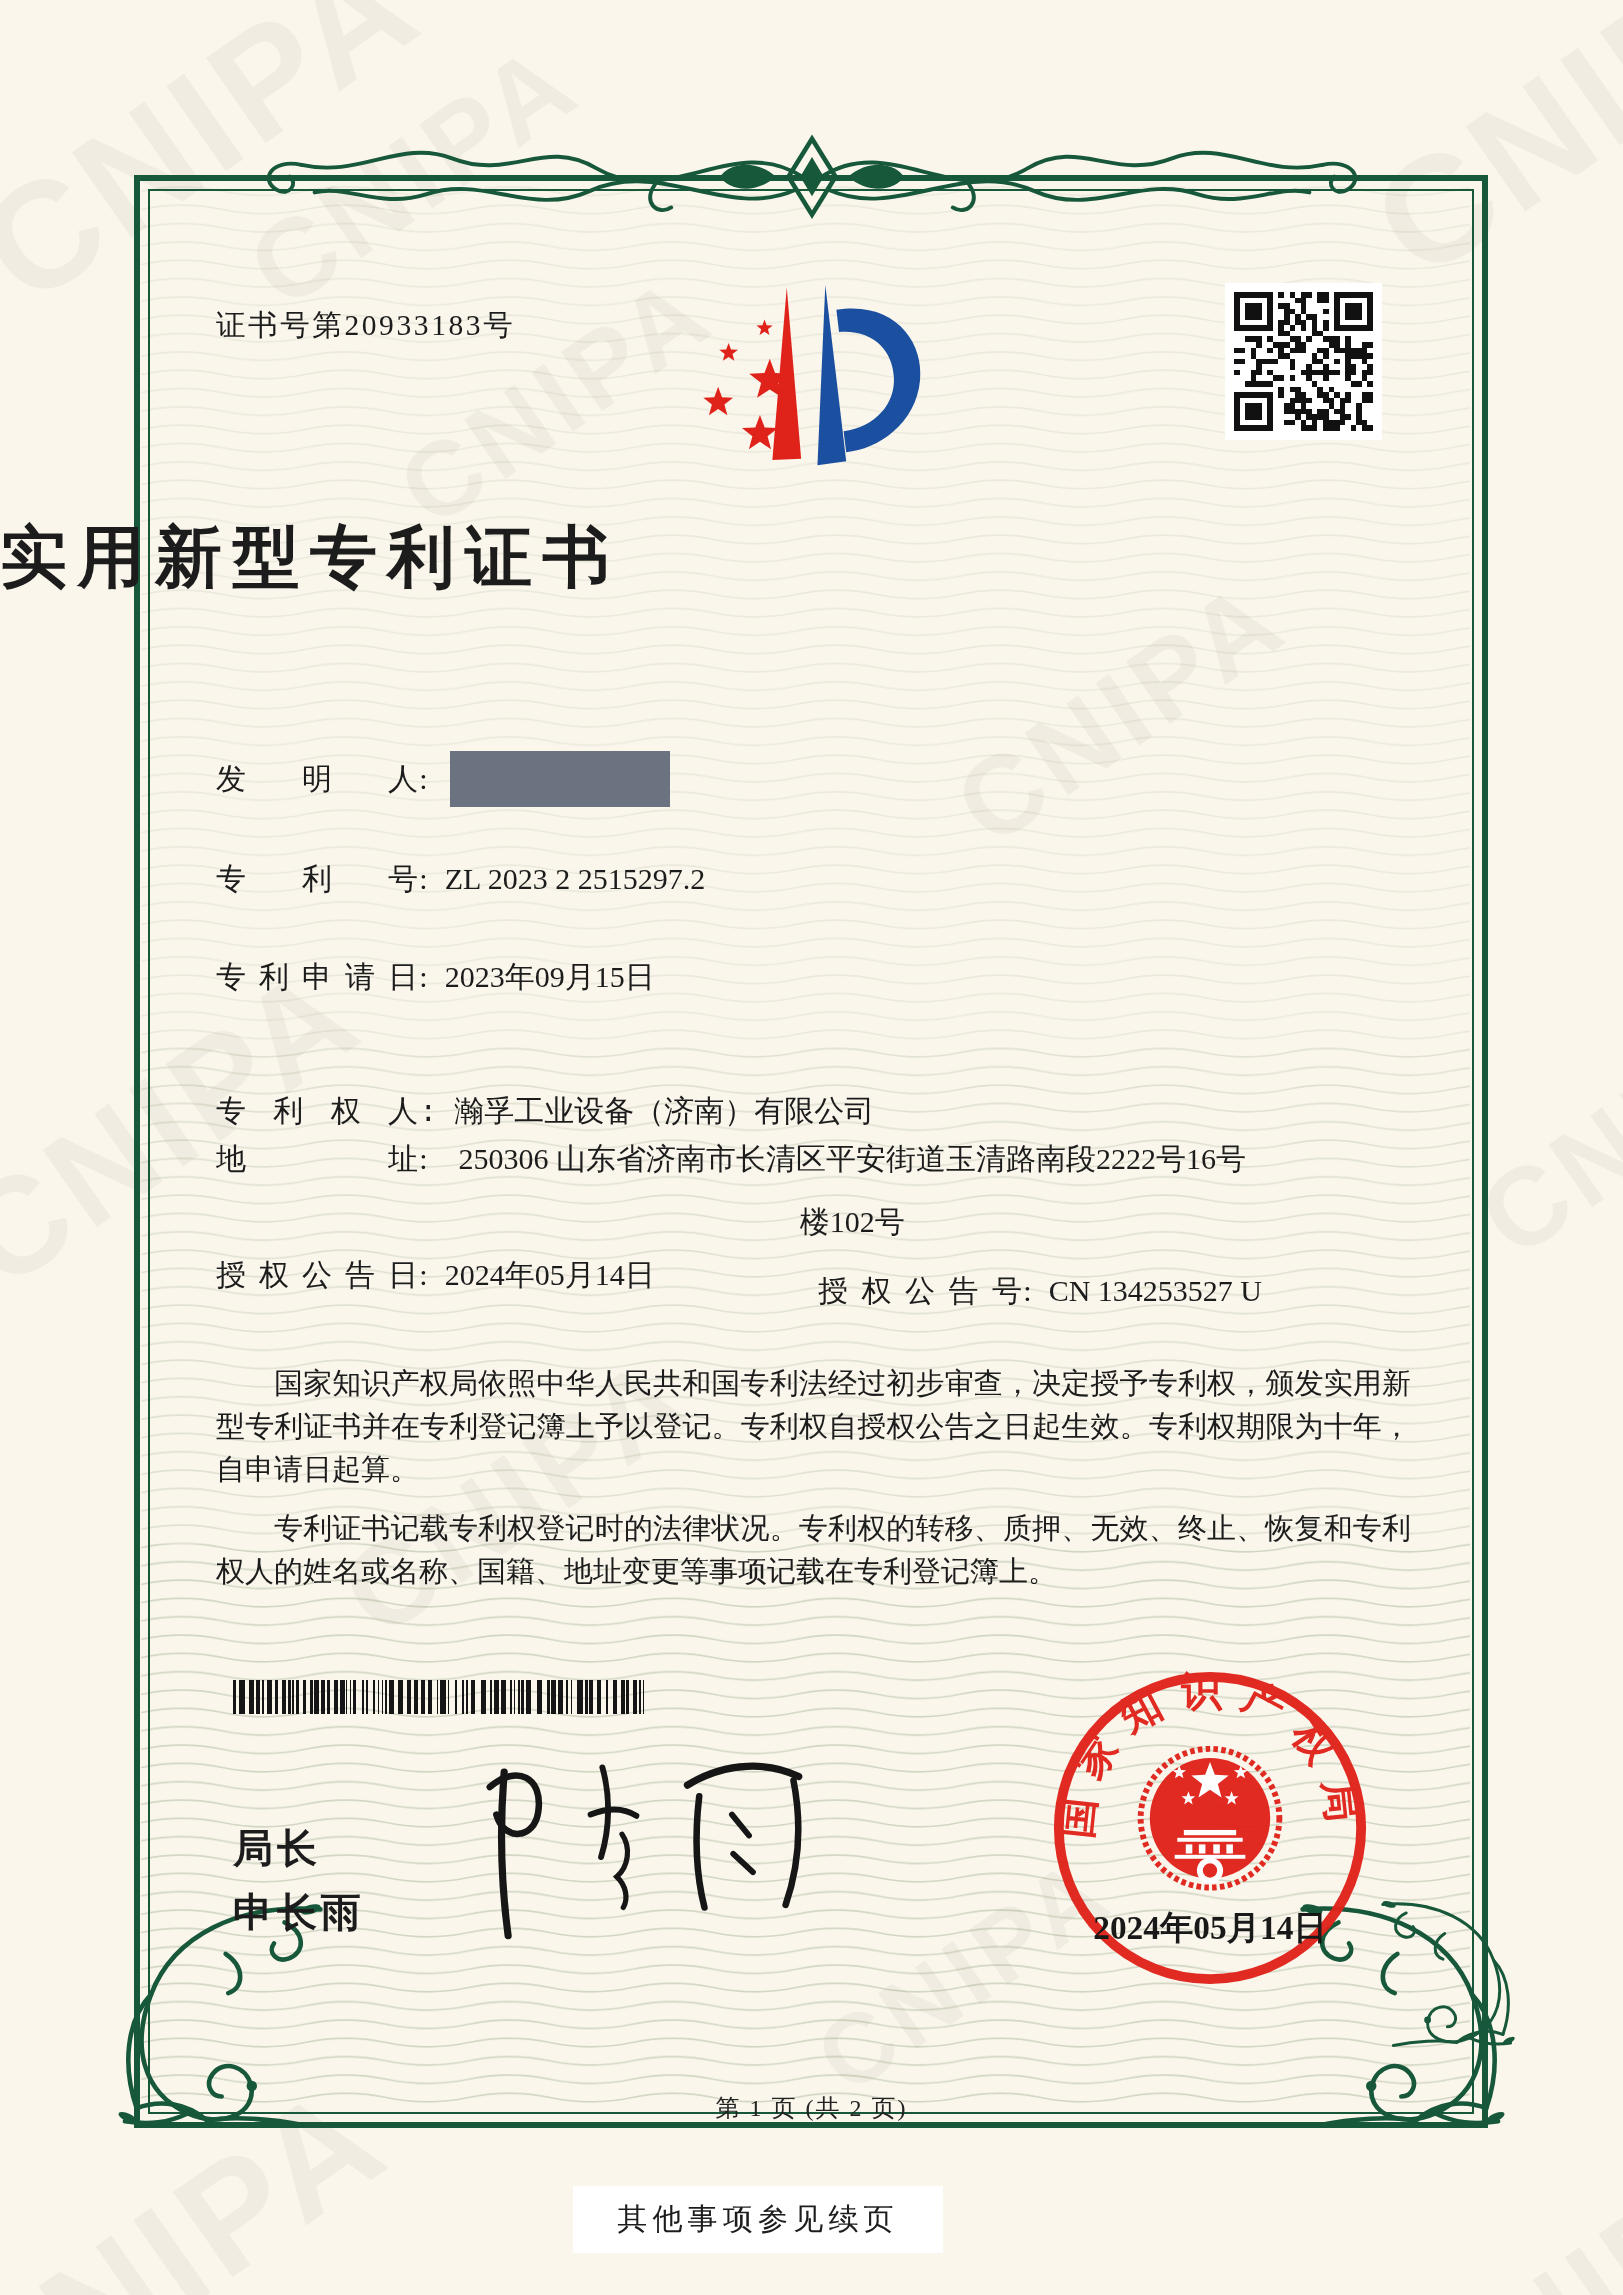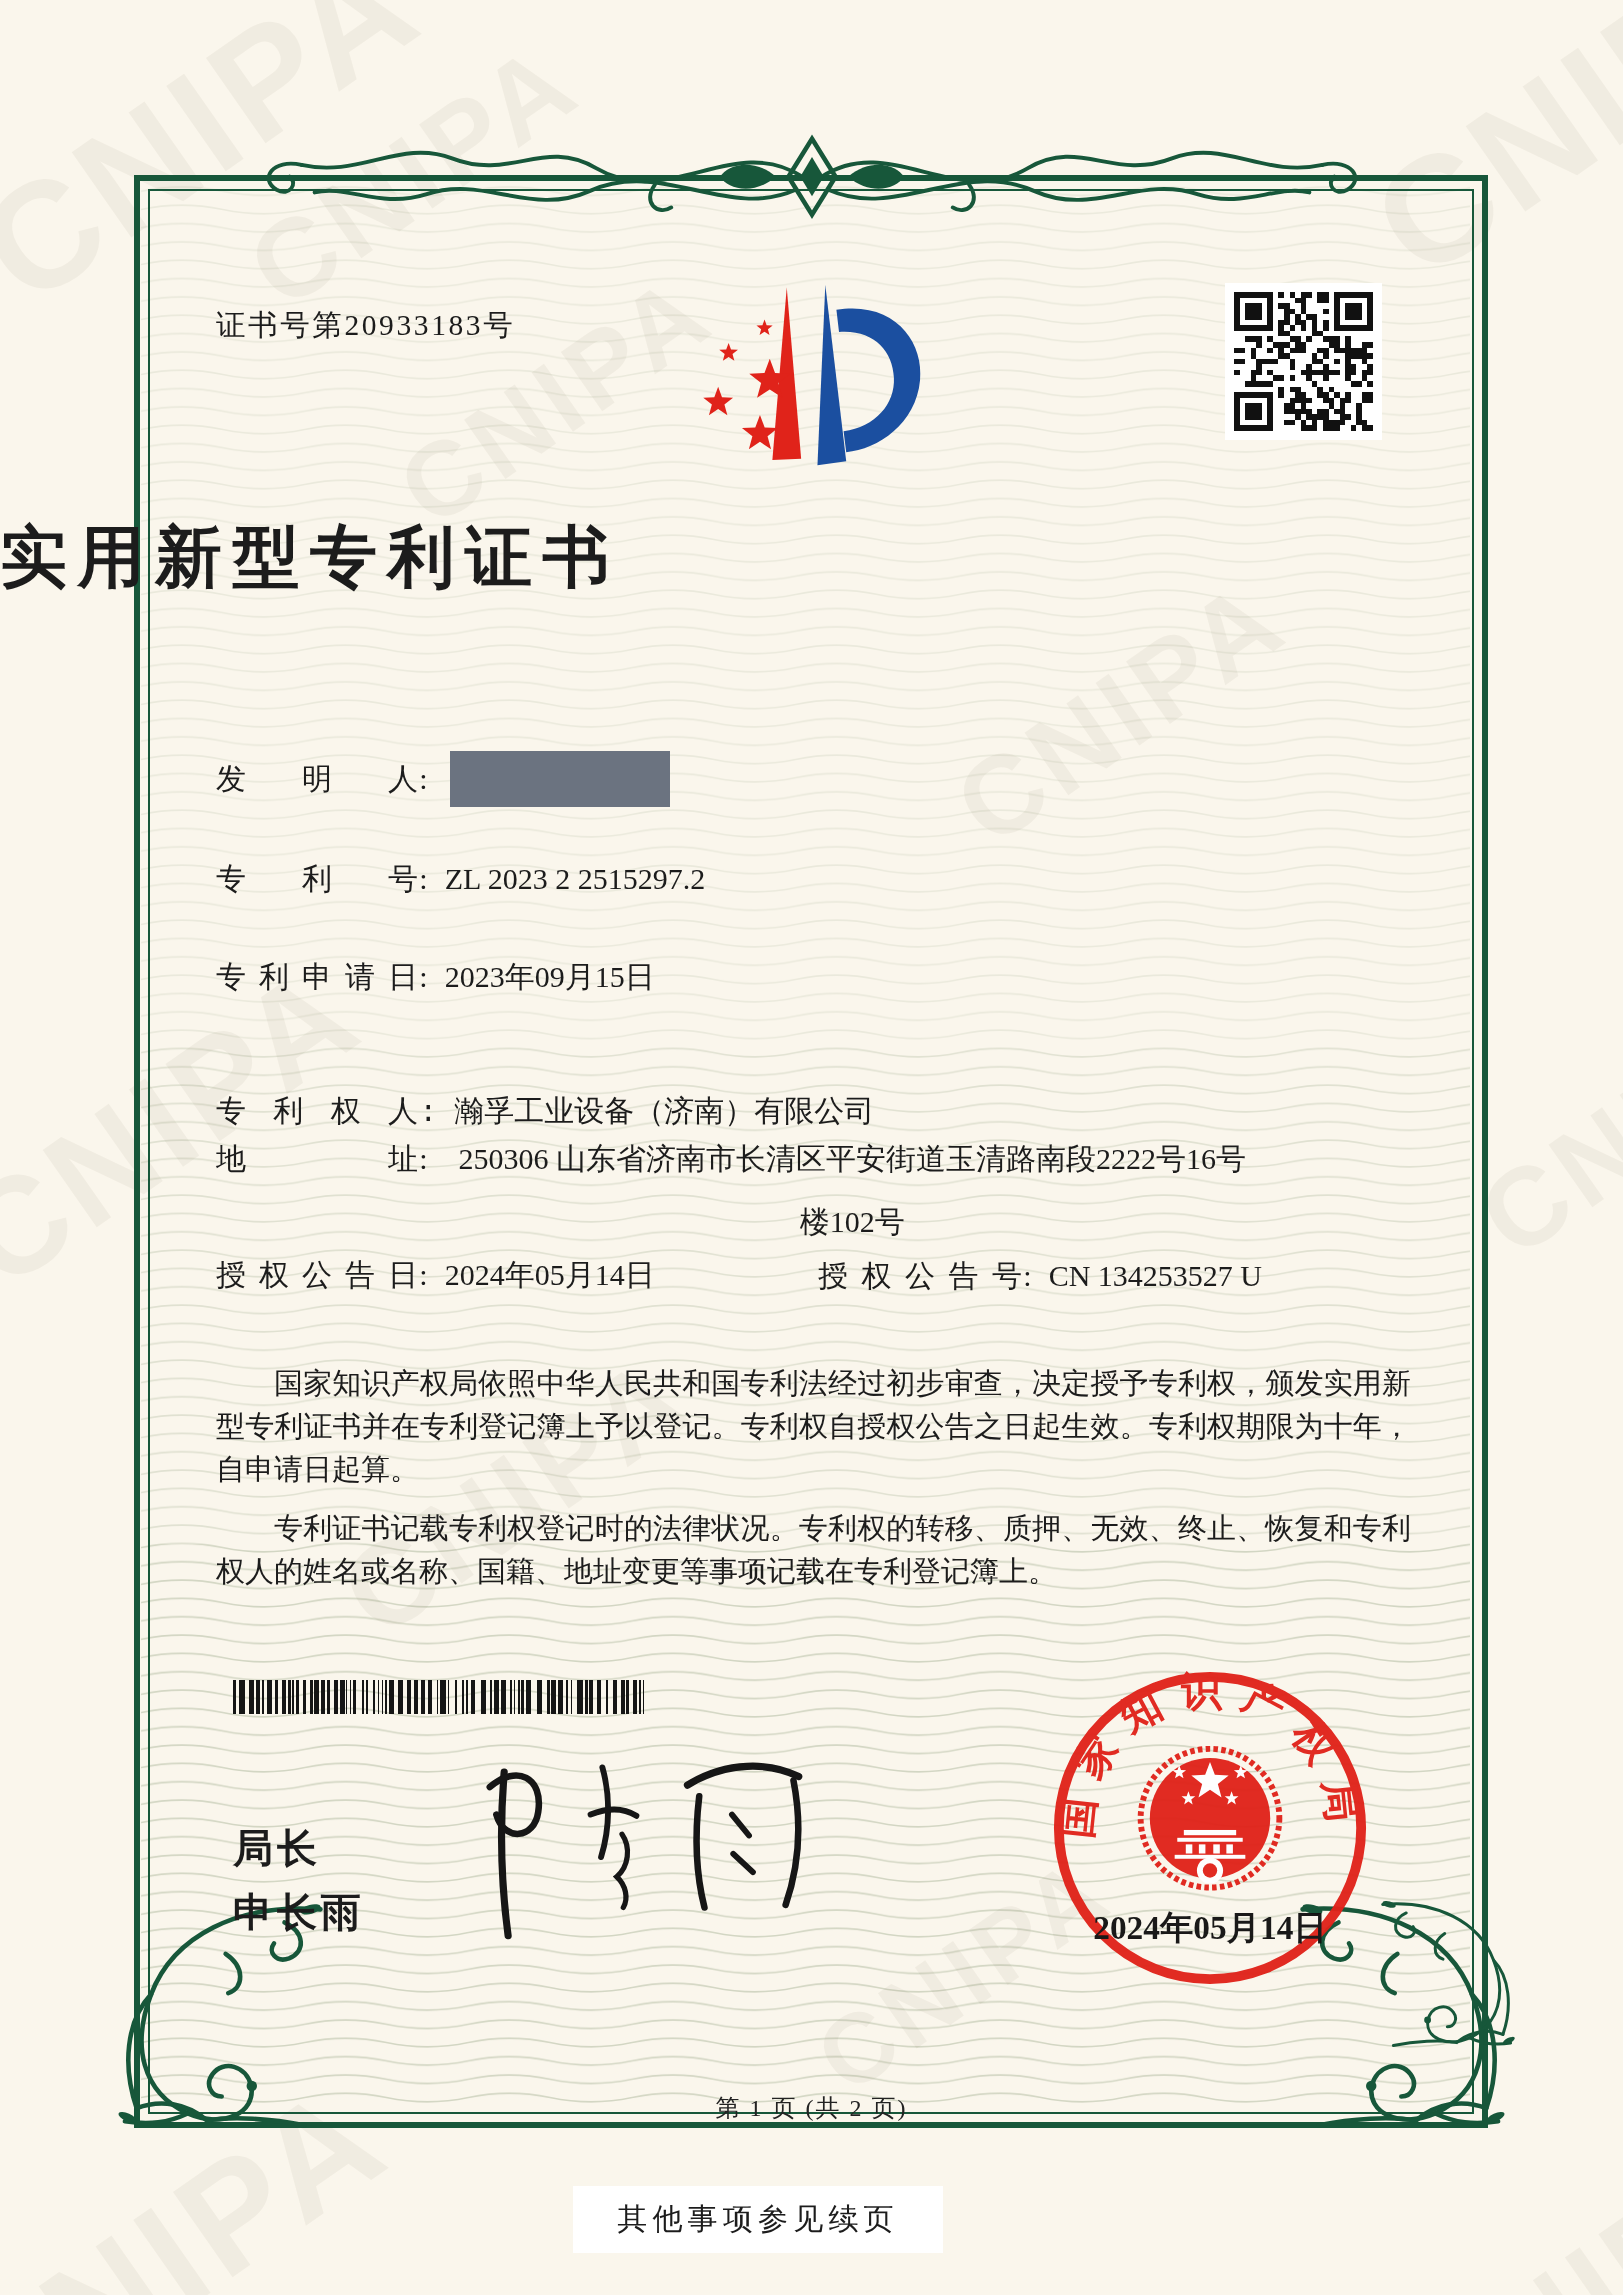--- a/index.html
+++ b/index.html
@@ -36,21 +36,21 @@
   #row-name{top:649px;}
   #row-inventor{top:759px;}
   #redaction{position:absolute;left:450px;top:751px;width:220px;height:56px;
     background:var(--gray,#6b7380);z-index:2;}
   #row-patent-no{top:859px;}
   #row-filing{top:957px;}
   #row-patentee{top:1094px;font-family:Liberation Mono, monospace;}
   #row-address{top:1127px;line-height:63px;}
   #row-address .val{white-space:normal;width:815px;text-align:center;}
   #row-grant{top:1255px;}
-  #grant-no-group{position:absolute;left:602px;top:1px;display:flex;justify-content:flex-end;}
+  #grant-no-group{position:absolute;left:602px;top:16px;display:flex;justify-content:flex-end;}
   #grant-no-group .lbl{width:204px;}
   
   .para{position:absolute;left:216px;width:1195px;font-size:29px;line-height:43px;
     text-indent:2em;z-index:2;text-align:justify;}
   #para1{top:1333px;}
   #para2{top:1478px;}
   
   #barcode{position:absolute;left:233px;top:1680px;width:414px;height:34px;z-index:2;
     display:flex;align-items:stretch;}
   #barcode div{height:100%;}

